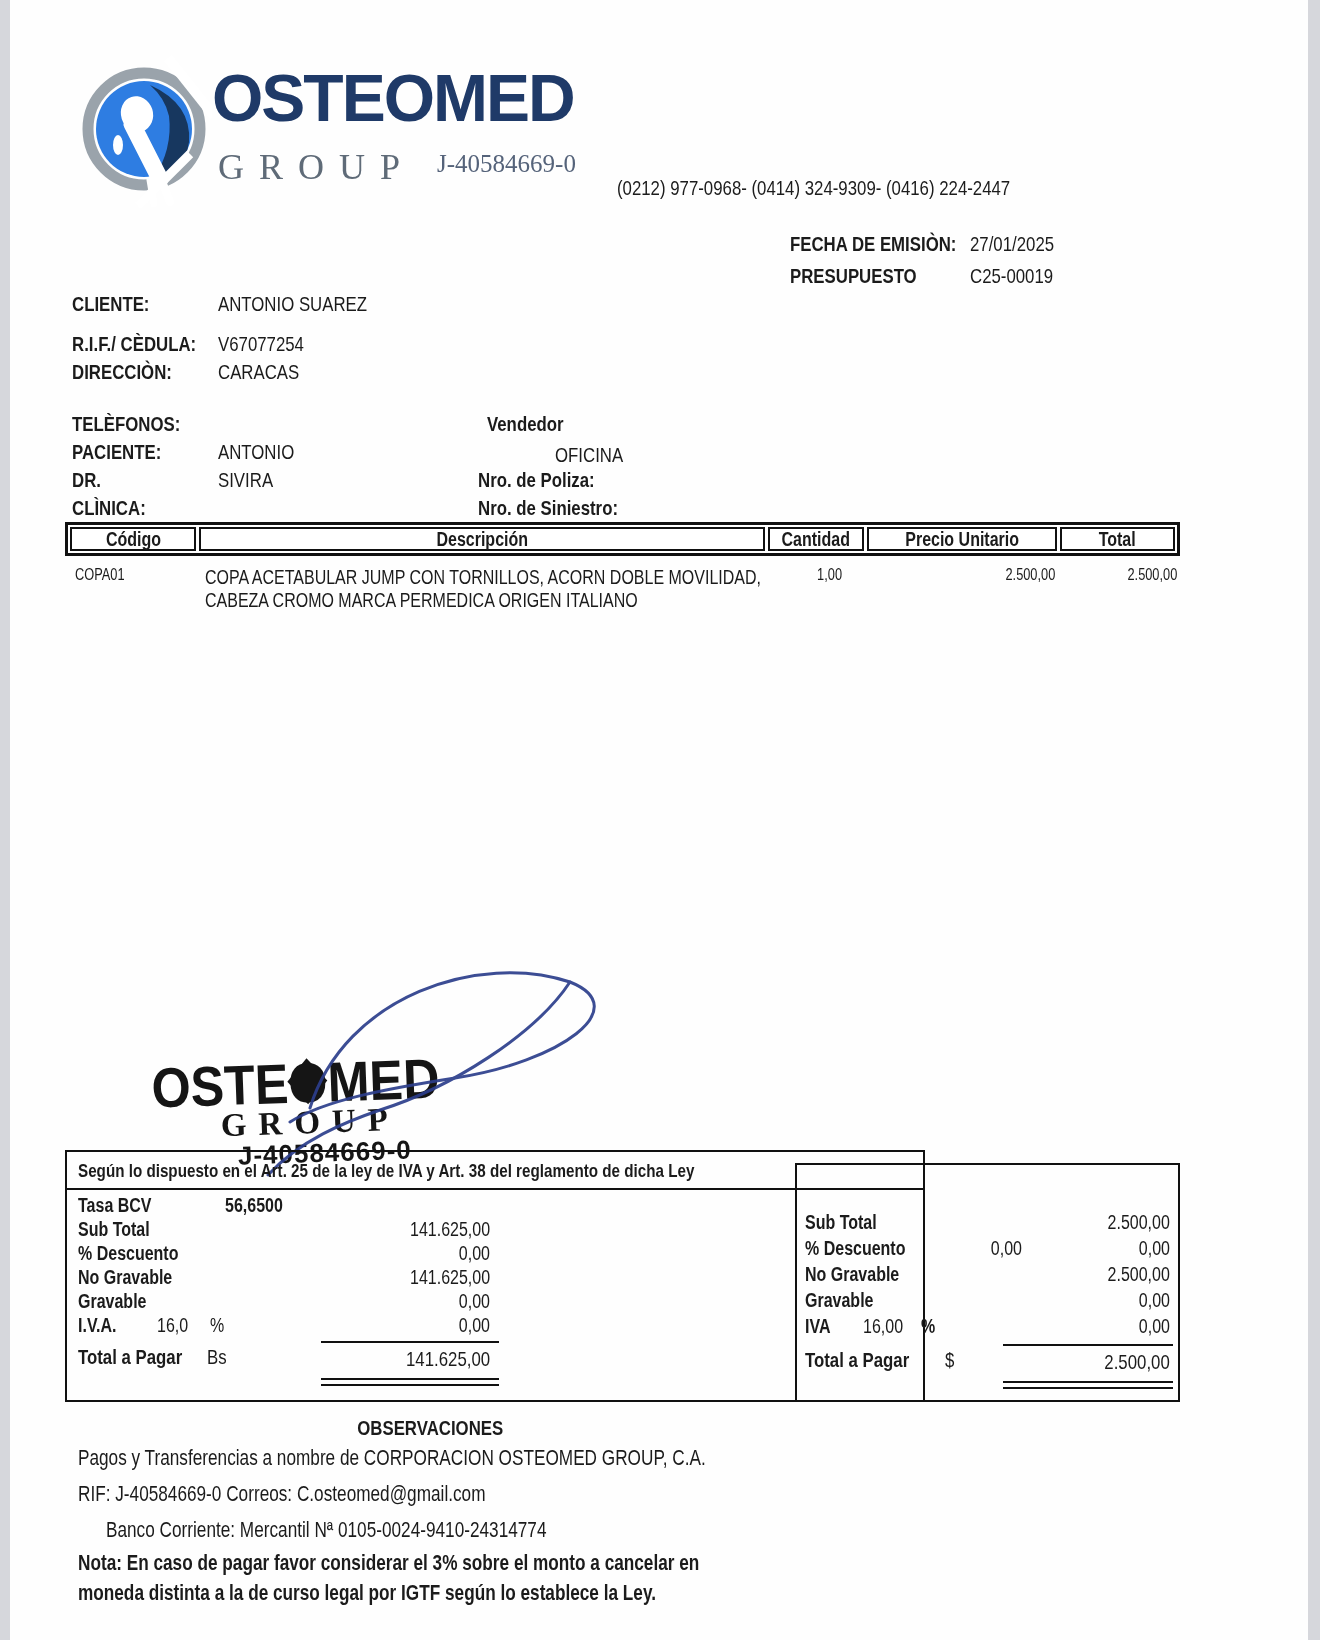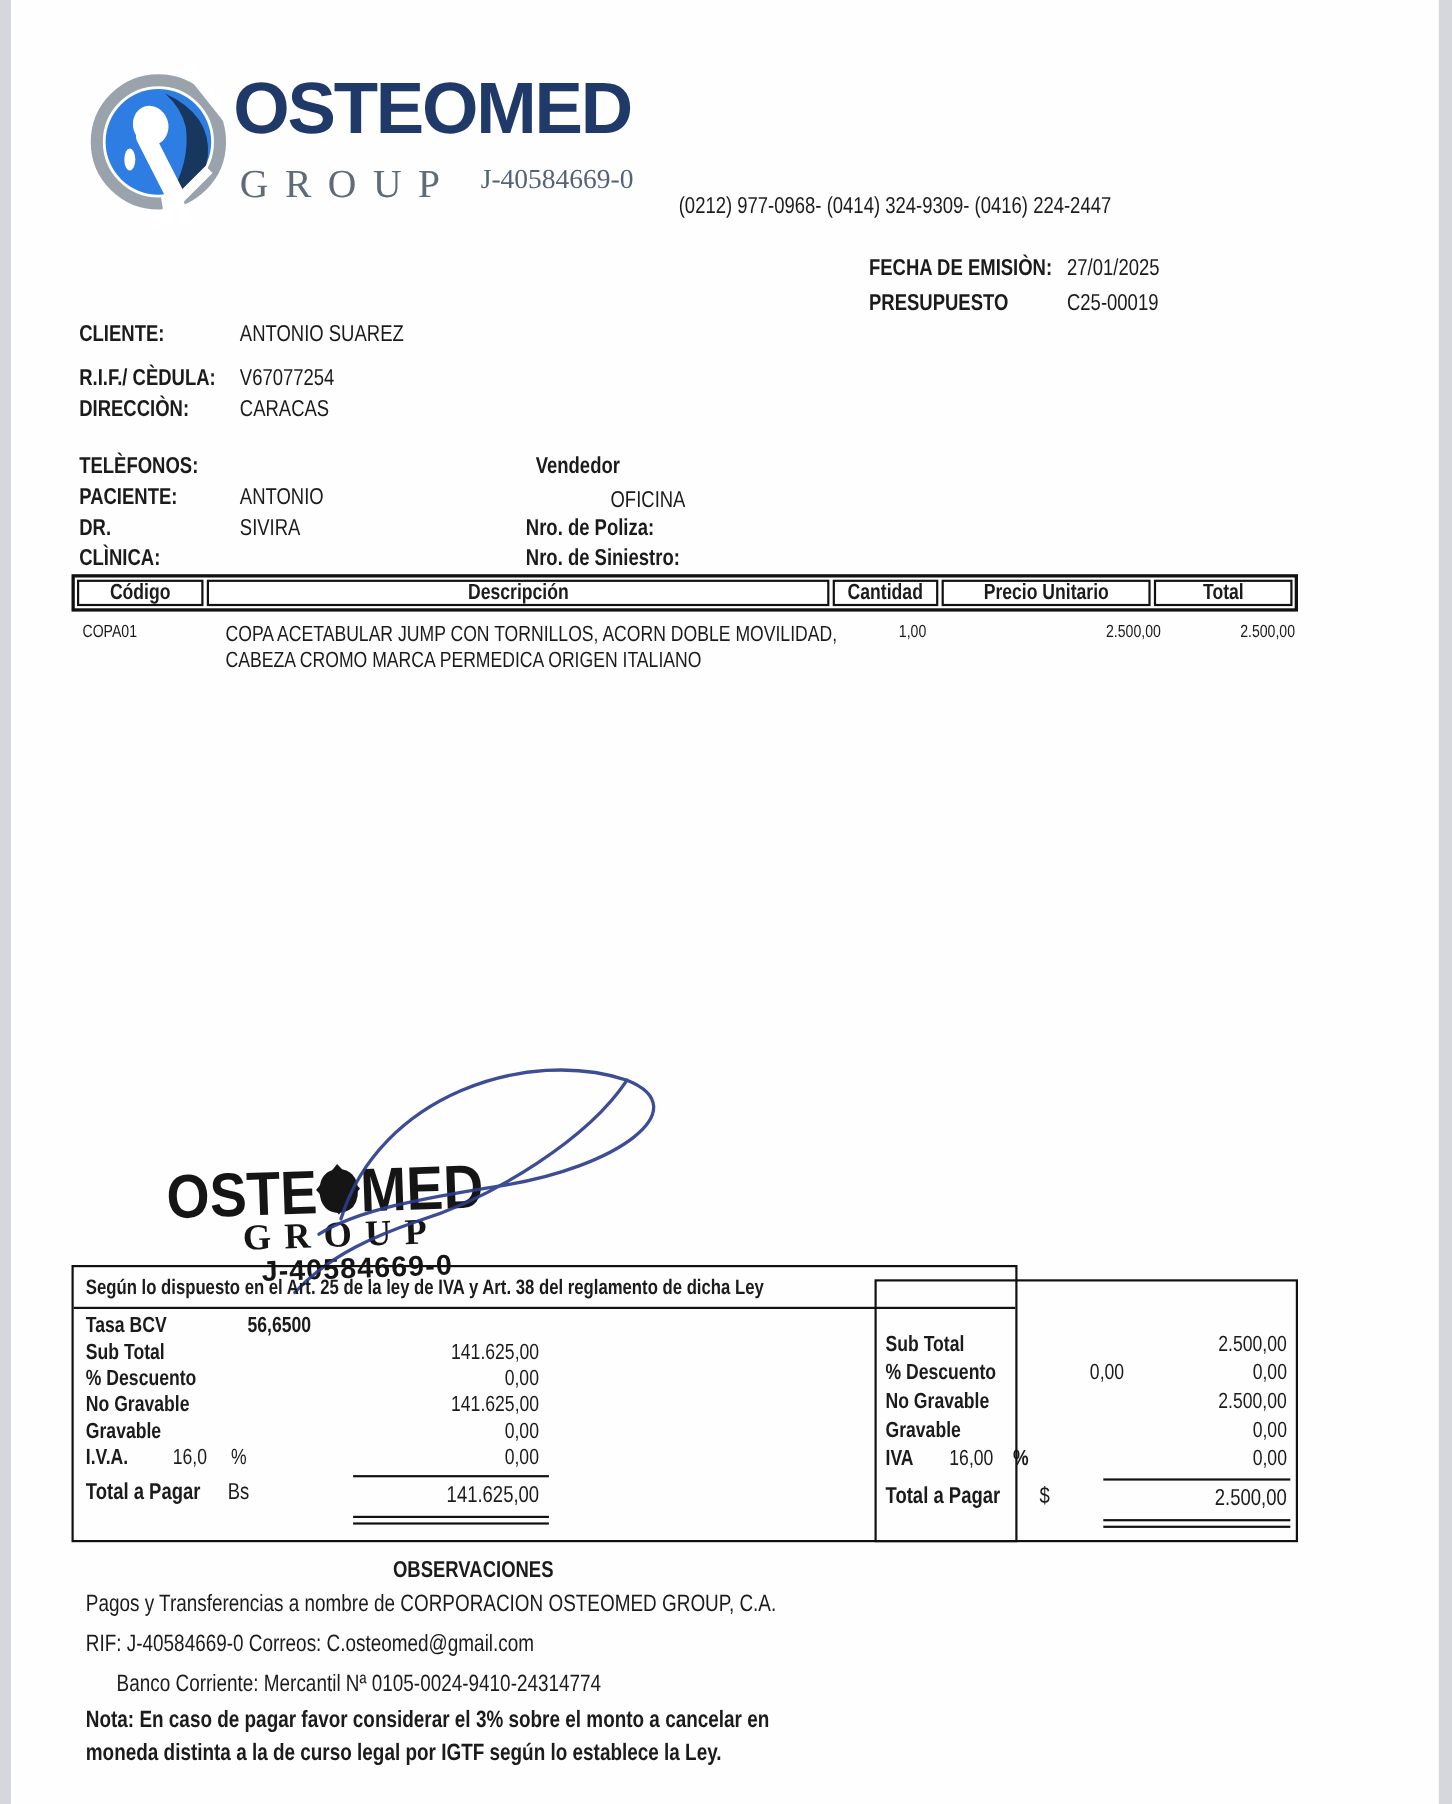--- a/index.html
+++ b/index.html
@@ -27,21 +27,21 @@
     font-size:25px;color:#55637a;}
   .address{position:absolute;left:617px;top:60px;font-size:21px;line-height:27.5px;color:#1c1c1c;}
   .address div{white-space:nowrap;}
   .phones{position:absolute;left:617px;top:176px;font-size:21px;color:#1c1c1c;}
 
   
   .thead{position:absolute;left:65px;top:522px;width:1115px;height:34px;border:3px solid #111;
     box-sizing:border-box;display:flex;gap:3px;padding:2px;background:#fff;}
   .thead .cell{border:2px solid #111;box-sizing:border-box;display:flex;align-items:center;
     justify-content:center;font-weight:bold;font-size:20px;}
-  .c0{width:115px;} .c1{width:566px;} .c2{width:96px;} .c3{width:190px;} .c4{flex:1;text-align:center;}
+  .c0{width:126px;} .c1{width:566px;} .c2{width:96px;} .c3{width:190px;} .c4{flex:1;text-align:center;}
 
   .desc{position:absolute;left:205px;top:566px;width:715px;font-size:20px;line-height:23px;
     transform:scaleX(.8);transform-origin:0 0;}
 
   
   .totals{position:absolute;left:65px;top:1150px;width:1115px;height:252px;}
   .boxL{position:absolute;left:0;top:0;width:860px;height:252px;border:2px solid #111;box-sizing:border-box;}
   .boxR{position:absolute;left:730px;top:13px;width:385px;height:239px;border:2px solid #111;box-sizing:border-box;}
   .legal{padding:8px 8px 6px 11px;border-bottom:2px solid #111;font-size:19px;font-weight:bold;}
   .trow{position:relative;height:24px;font-size:20px;}

